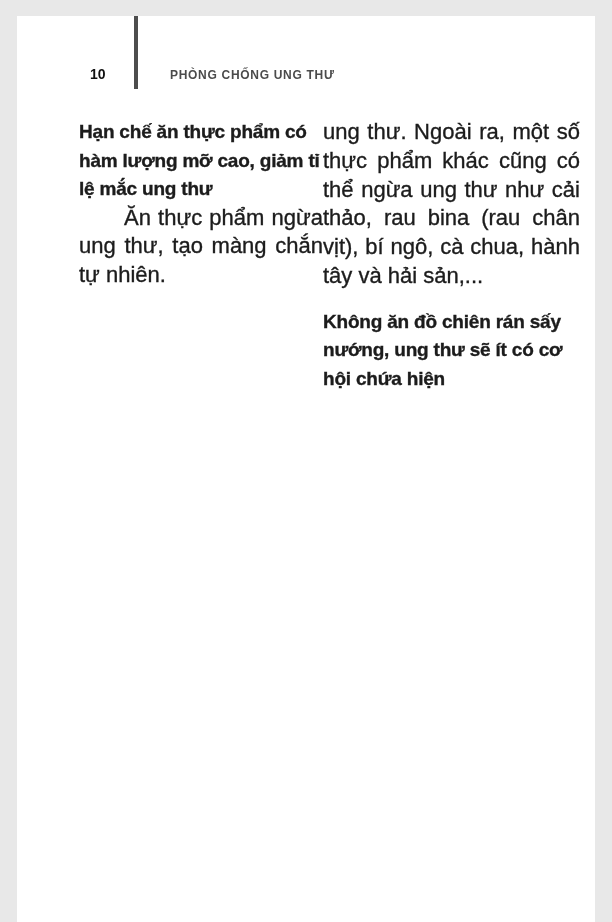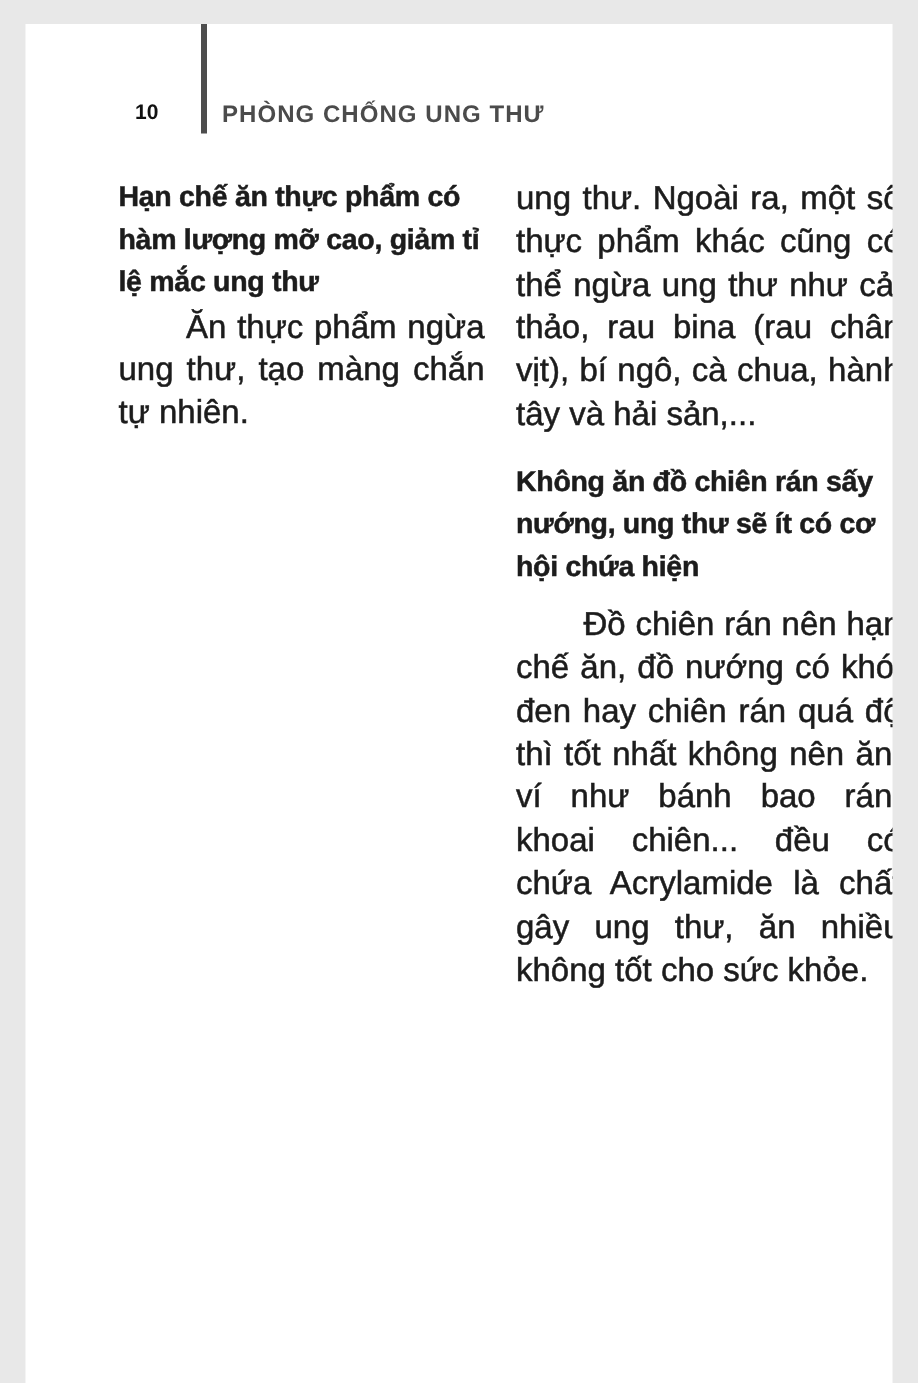--- a/index.html
+++ b/index.html
@@ -23,29 +23,29 @@
   .page-num{
     position:absolute;left:73px;top:50px;
     font-size:14px;font-weight:bold;color:#111;
   }
   .header-divider{
     position:absolute;left:117px;top:0;
     width:4px;height:73px;
     background:var(--divider);
   }
   .running-title{
-    position:absolute;left:131px;top:52px;
-    font-size:16px;font-weight:bold;
+    position:absolute;left:153px;top:52px;
+    font-size:12px;font-weight:bold;
     letter-spacing:0.7px;
     color:var(--header-text);
   }
   
   .columns{
     position:absolute;left:62px;top:102px;width:522px;
-    display:flex;gap:21px;
+    display:flex;
   }
   .col{ -webkit-text-stroke:0.35px currentColor; }
   .col-left{width:244px;}
   .col-right{width:257px;}
   h2{
     font-size:19px;line-height:28.5px;
     font-weight:bold;margin:0;
     letter-spacing:-0.2px;
     text-align:left;
   }
@@ -72,17 +72,16 @@
   <div class="columns">
 
     <div class="col col-left">
       <h2>Hạn chế ăn thực phẩm có hàm lượng mỡ cao, giảm tỉ lệ mắc ung thư</h2>
       <p class="indent">Ăn thực phẩm ngừa ung thư, tạo màng chắn tự nhiên.</p>
     </div>
 
     <div class="col col-right">
       <p class="no-indent">ung thư. Ngoài ra, một số thực phẩm khác cũng có thể ngừa ung thư như cải thảo, rau bina (rau chân vịt), bí ngô, cà chua, hành tây và hải sản,...</p>
       <h2 class="spaced">Không ăn đồ chiên rán sấy nướng, ung thư sẽ ít có cơ hội chứa hiện</h2>
-      <p class="indent">Đồ chiên rán nên hạn chế ăn, đồ nướng có khói đen hay chiên rán quá độ thì tốt nhất không nên ăn, ví như bánh bao rán, khoai chiên... đều có chứa Acrylamide là chất gây ung thư, ăn nhiều không tốt cho sức khỏe.</p>
     </div>
 
   </div>
 </div>
 
 </body></html>

